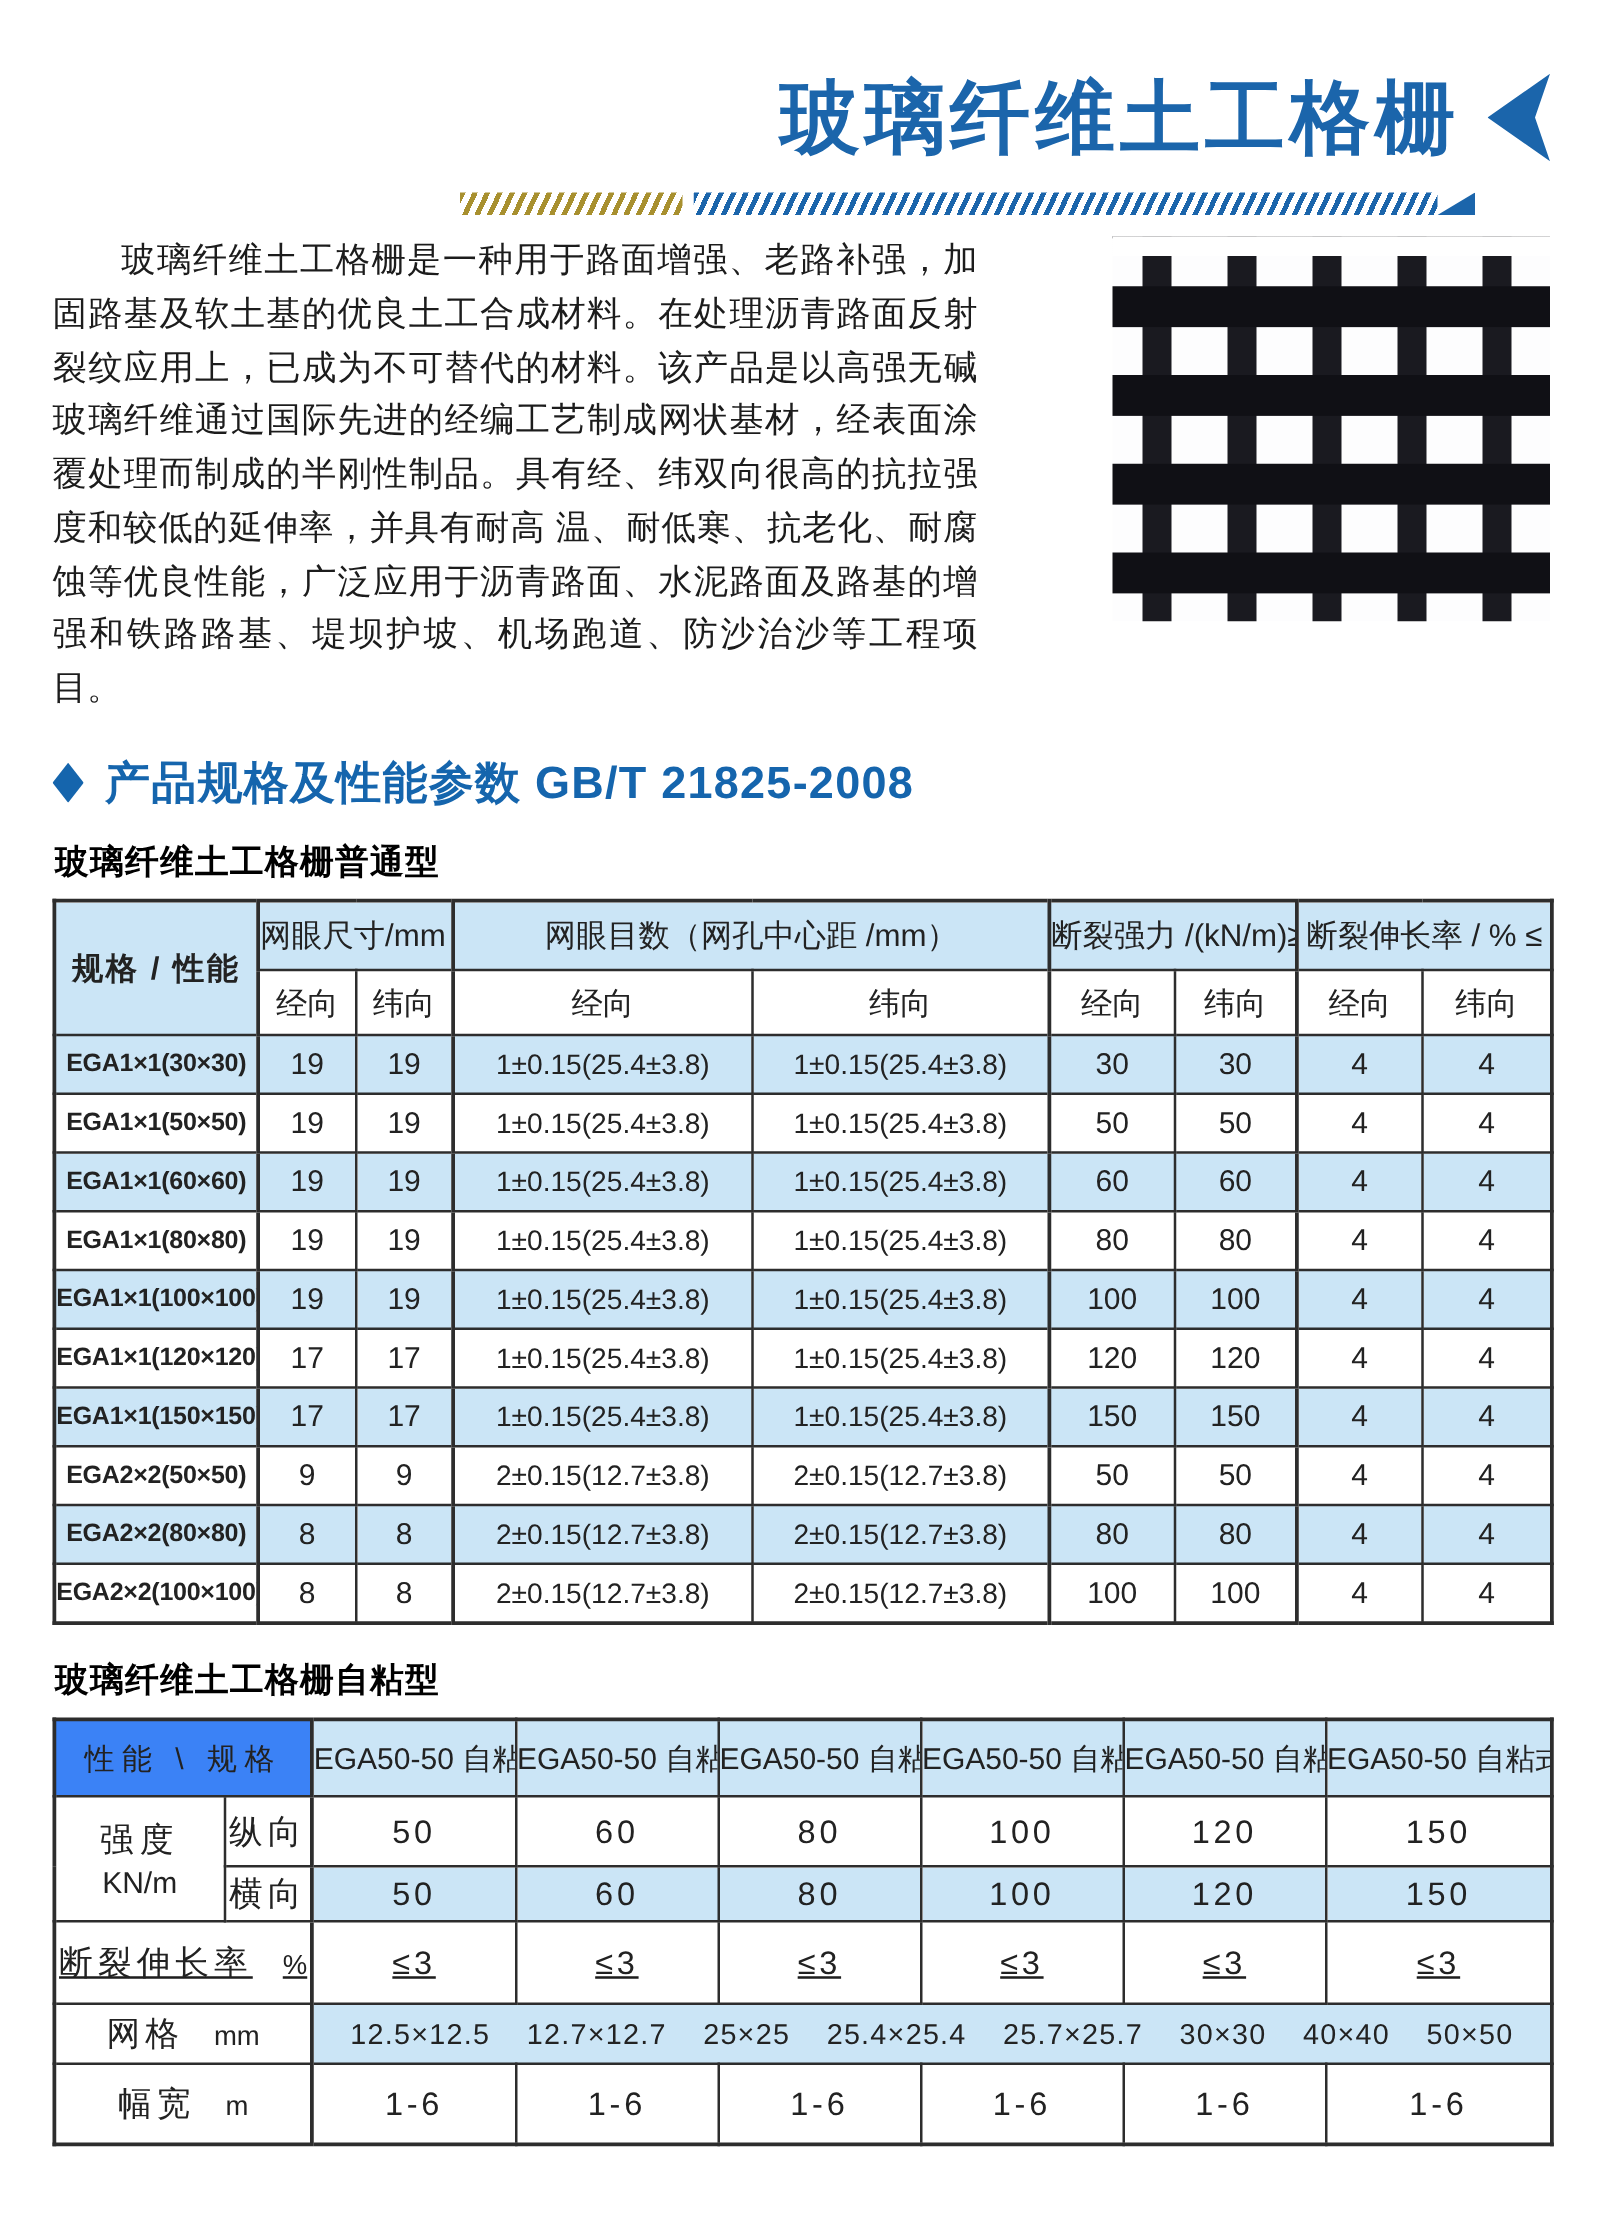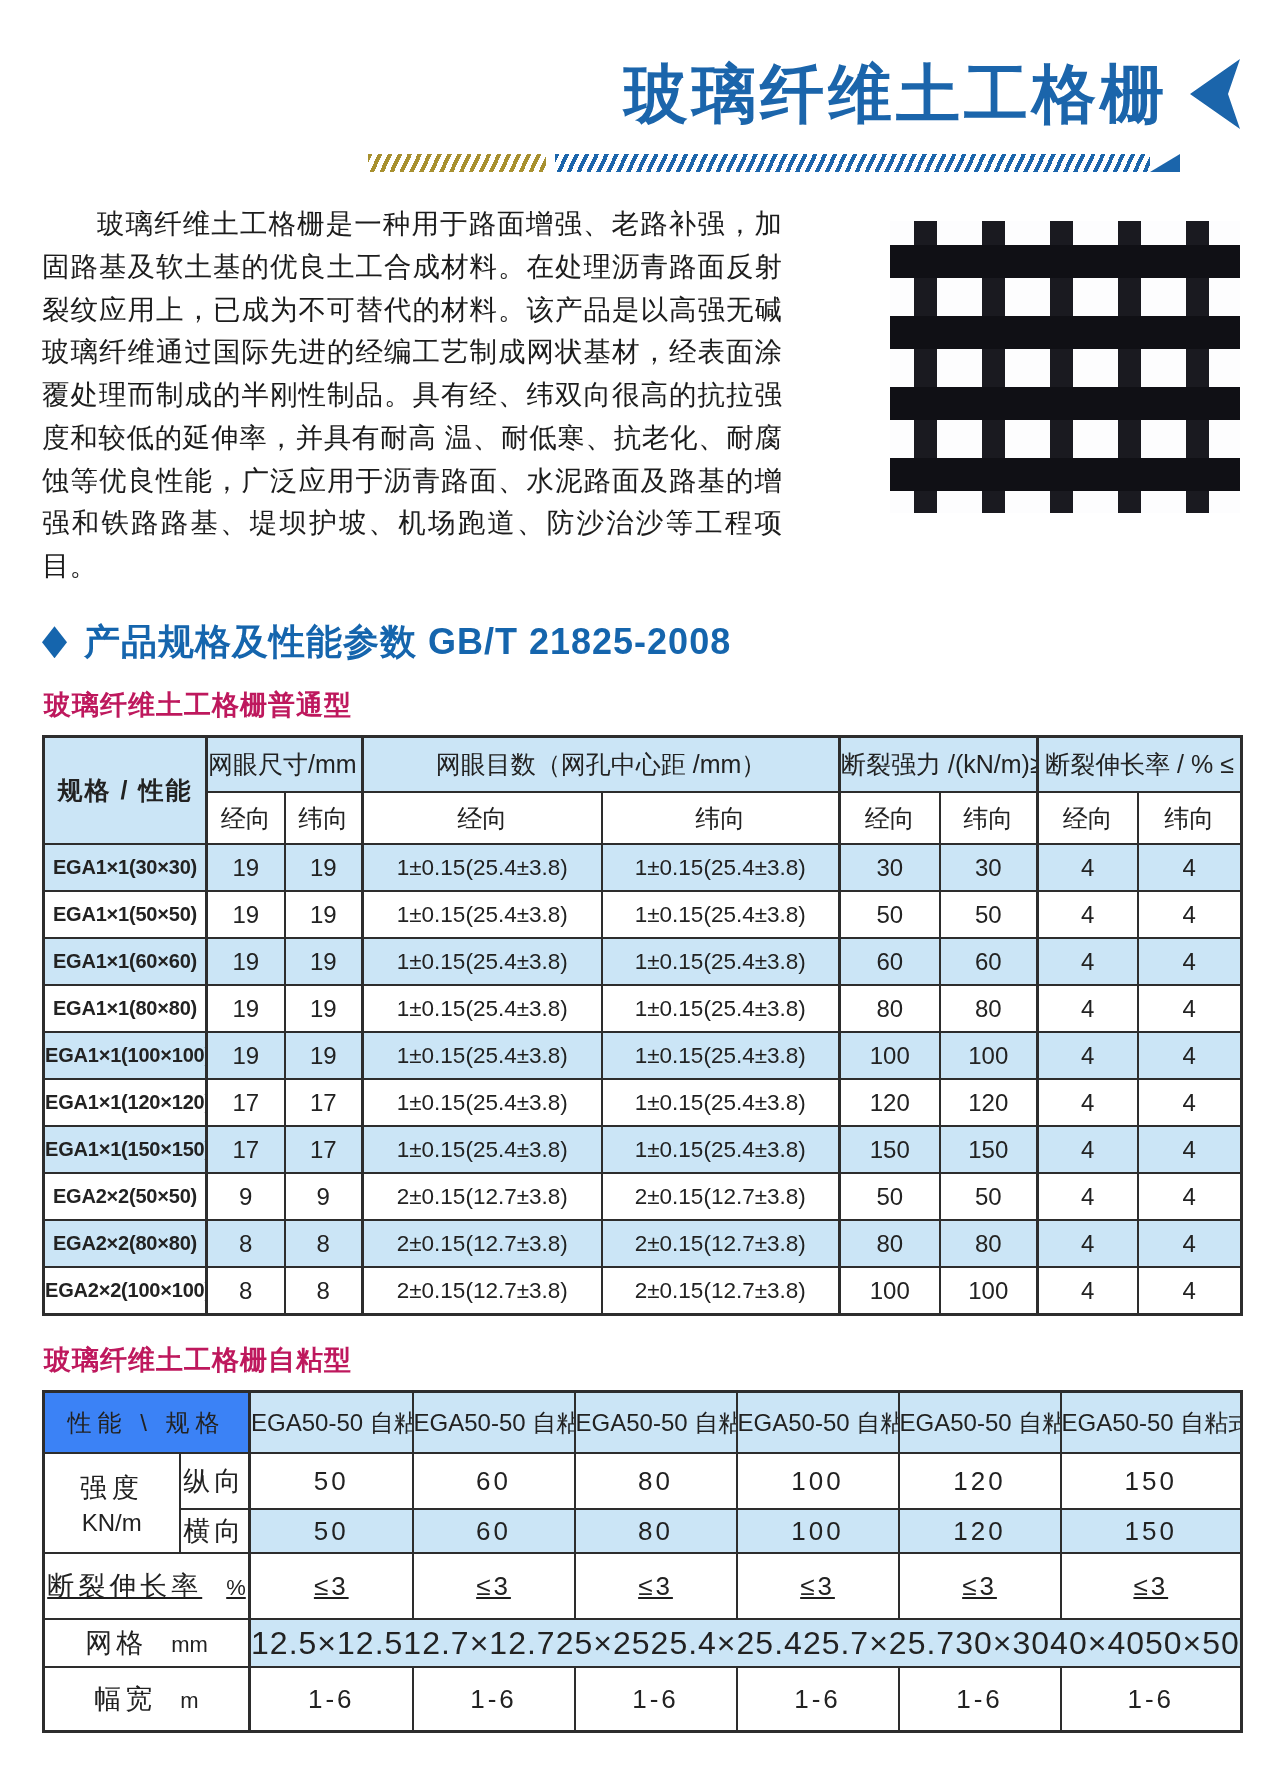--- a/index.html
+++ b/index.html
@@ -28,37 +28,37 @@
 
   
   .sec-h { display: flex; align-items: center; gap: 17px; color: #1565ad;
     font-size: 36px; font-weight: bold; letter-spacing: 1px; }
   .sec-h.intro-h { margin-top: 27px; }
   .sec-h.specs-h { margin-top: 30px; }
   .diamond { width: 25px; height: 32px; background: #1565ad; flex: 0 0 auto;
     clip-path: polygon(50% 0, 100% 50%, 50% 100%, 0 50%); }
 
   
-  .intro-body { display: flex; margin-top: 31px; }
+  .intro-body { display: flex; margin-top: 15px; }
   .intro-text { width: 740px; font-size: 27.5px; line-height: 1.555; text-align: justify;
     text-indent: 2em; color: #1c1c1c; }
   .product-photo {
     width: 350px; height: 308px; margin-left: auto; margin-top: 2px;
     background-color: #fdfdfe;
     background-image:
       linear-gradient(#ffffff 0 16px, rgba(0,0,0,0) 16px),
       linear-gradient(to bottom, #101015 0 33px, rgba(0,0,0,0) 33px),
       linear-gradient(to right, #1a1a20 0 23px, rgba(0,0,0,0) 23px);
     background-size: 100% 100%, 100% 71px, 68px 100%;
     background-position: 0 0, 0 40px, 24px 0;
     background-repeat: no-repeat, repeat, repeat;
   }
 
   
-  .tbl-subtitle { font-size: 27px; font-weight: bold; letter-spacing: 1px; color: #be185d; margin: 20px 0 0 2px; }
+  .tbl-subtitle { font-size: 27px; font-weight: bold; letter-spacing: 1px; color: #000000; margin: 20px 0 0 2px; }
   .tbl-subtitle.second { margin-top: 26px; }
 
   
   table { border-collapse: collapse; table-layout: fixed; width: 100%;
     border: 3px solid #2d2d2d; margin-top: 12px; }
   th, td { border: 2px solid #2d2d2d; text-align: center; vertical-align: middle;
     font-weight: normal; color: #222; overflow: hidden; white-space: nowrap; }
   .bg { background: #cbe5f6; }
 
   
@@ -84,21 +84,21 @@
   .t2 .dl { border-left-width: 3px; }
   .t2 .r-long { height: 56px; }
   .t2 .r-trans { height: 44px; }
   .t2 .r-elong { height: 66px; text-decoration: underline; }
   .t2 .r-mesh { height: 48px; }
   .t2 .r-width { height: 64px; }
   .t2 .strength-l1 { font-size: 27px; letter-spacing: 5px; text-align: center; }
   .t2 .strength-l2 { font-size: 24px; letter-spacing: 0; margin-top: 3px; }
   .t2 .unit { margin-left: 24px; font-size: 22px; letter-spacing: 0; }
   .t2 .mesh-flex { display: flex; justify-content: space-evenly; align-items: center;
-    font-size: 32px; letter-spacing: 1px; }
+    font-size: 23px; letter-spacing: 1px; }
 </style>
 </head>
 <body>
 
 <div class="page">
 
   <div class="title-row">
     <div class="page-title">玻璃纤维土工格栅</div>
     <div class="title-arrow"></div>
   </div>

